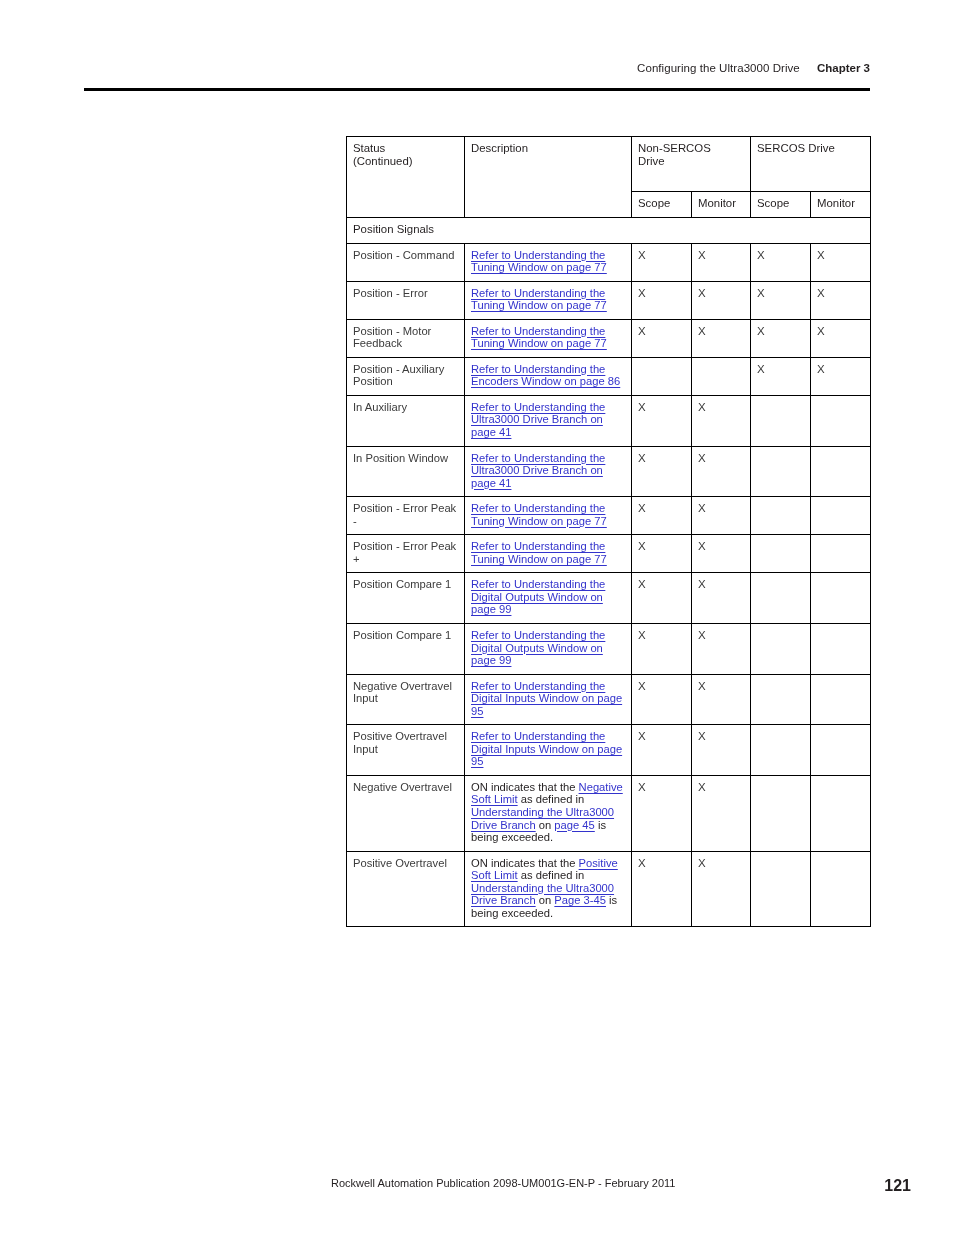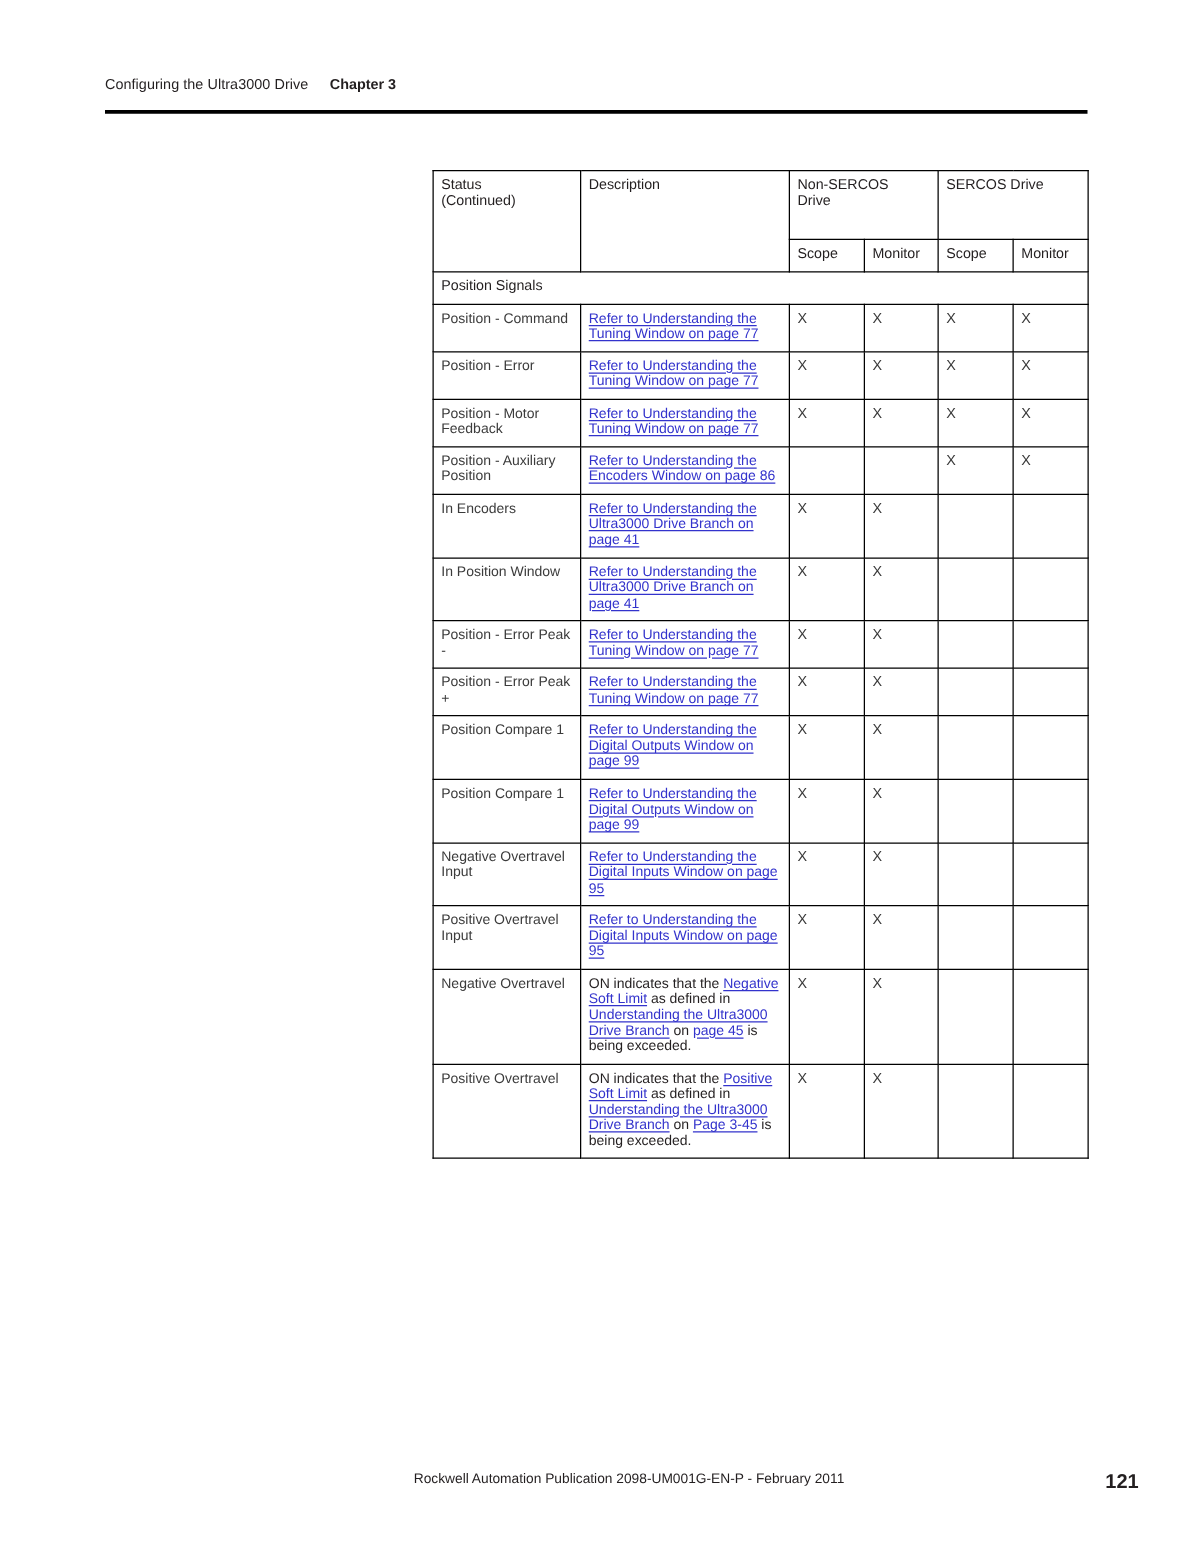--- a/index.html
+++ b/index.html
@@ -15,20 +15,21 @@
     color: #231f20;
     overflow: hidden;
   }
 
   
   .page-header {
     position: absolute;
     left: 84px;
     top: 62px;
     width: 786px;
+    text-align: right;
     font-size: 11.5px;
     color: #231f20;
     white-space: nowrap;
   }
   .page-header .ch-title { letter-spacing: 0.05px; }
   .page-header .ch-num {
     font-weight: bold;
     margin-left: 14px;
   }
   .header-rule {
@@ -189,21 +190,21 @@
         </tr>
         <tr>
           <td class="label">Position - Auxiliary Position</td>
           <td class="desc"><span class="lnk">Refer to Understanding the Encoders Window on page 86</span></td>
           <td class="mark"></td>
           <td class="mark"></td>
           <td class="mark">X</td>
           <td class="mark">X</td>
         </tr>
         <tr>
-          <td class="label">In Encoders</td>
+          <td class="label">In Auxiliary</td>
           <td class="desc"><span class="lnk">Refer to Understanding the Ultra3000 Drive Branch on page 41</span></td>
           <td class="mark">X</td>
           <td class="mark">X</td>
           <td class="mark"></td>
           <td class="mark"></td>
         </tr>
         <tr>
           <td class="label">In Position Window</td>
           <td class="desc"><span class="lnk">Refer to Understanding the Ultra3000 Drive Branch on page 41</span></td>
           <td class="mark">X</td>

